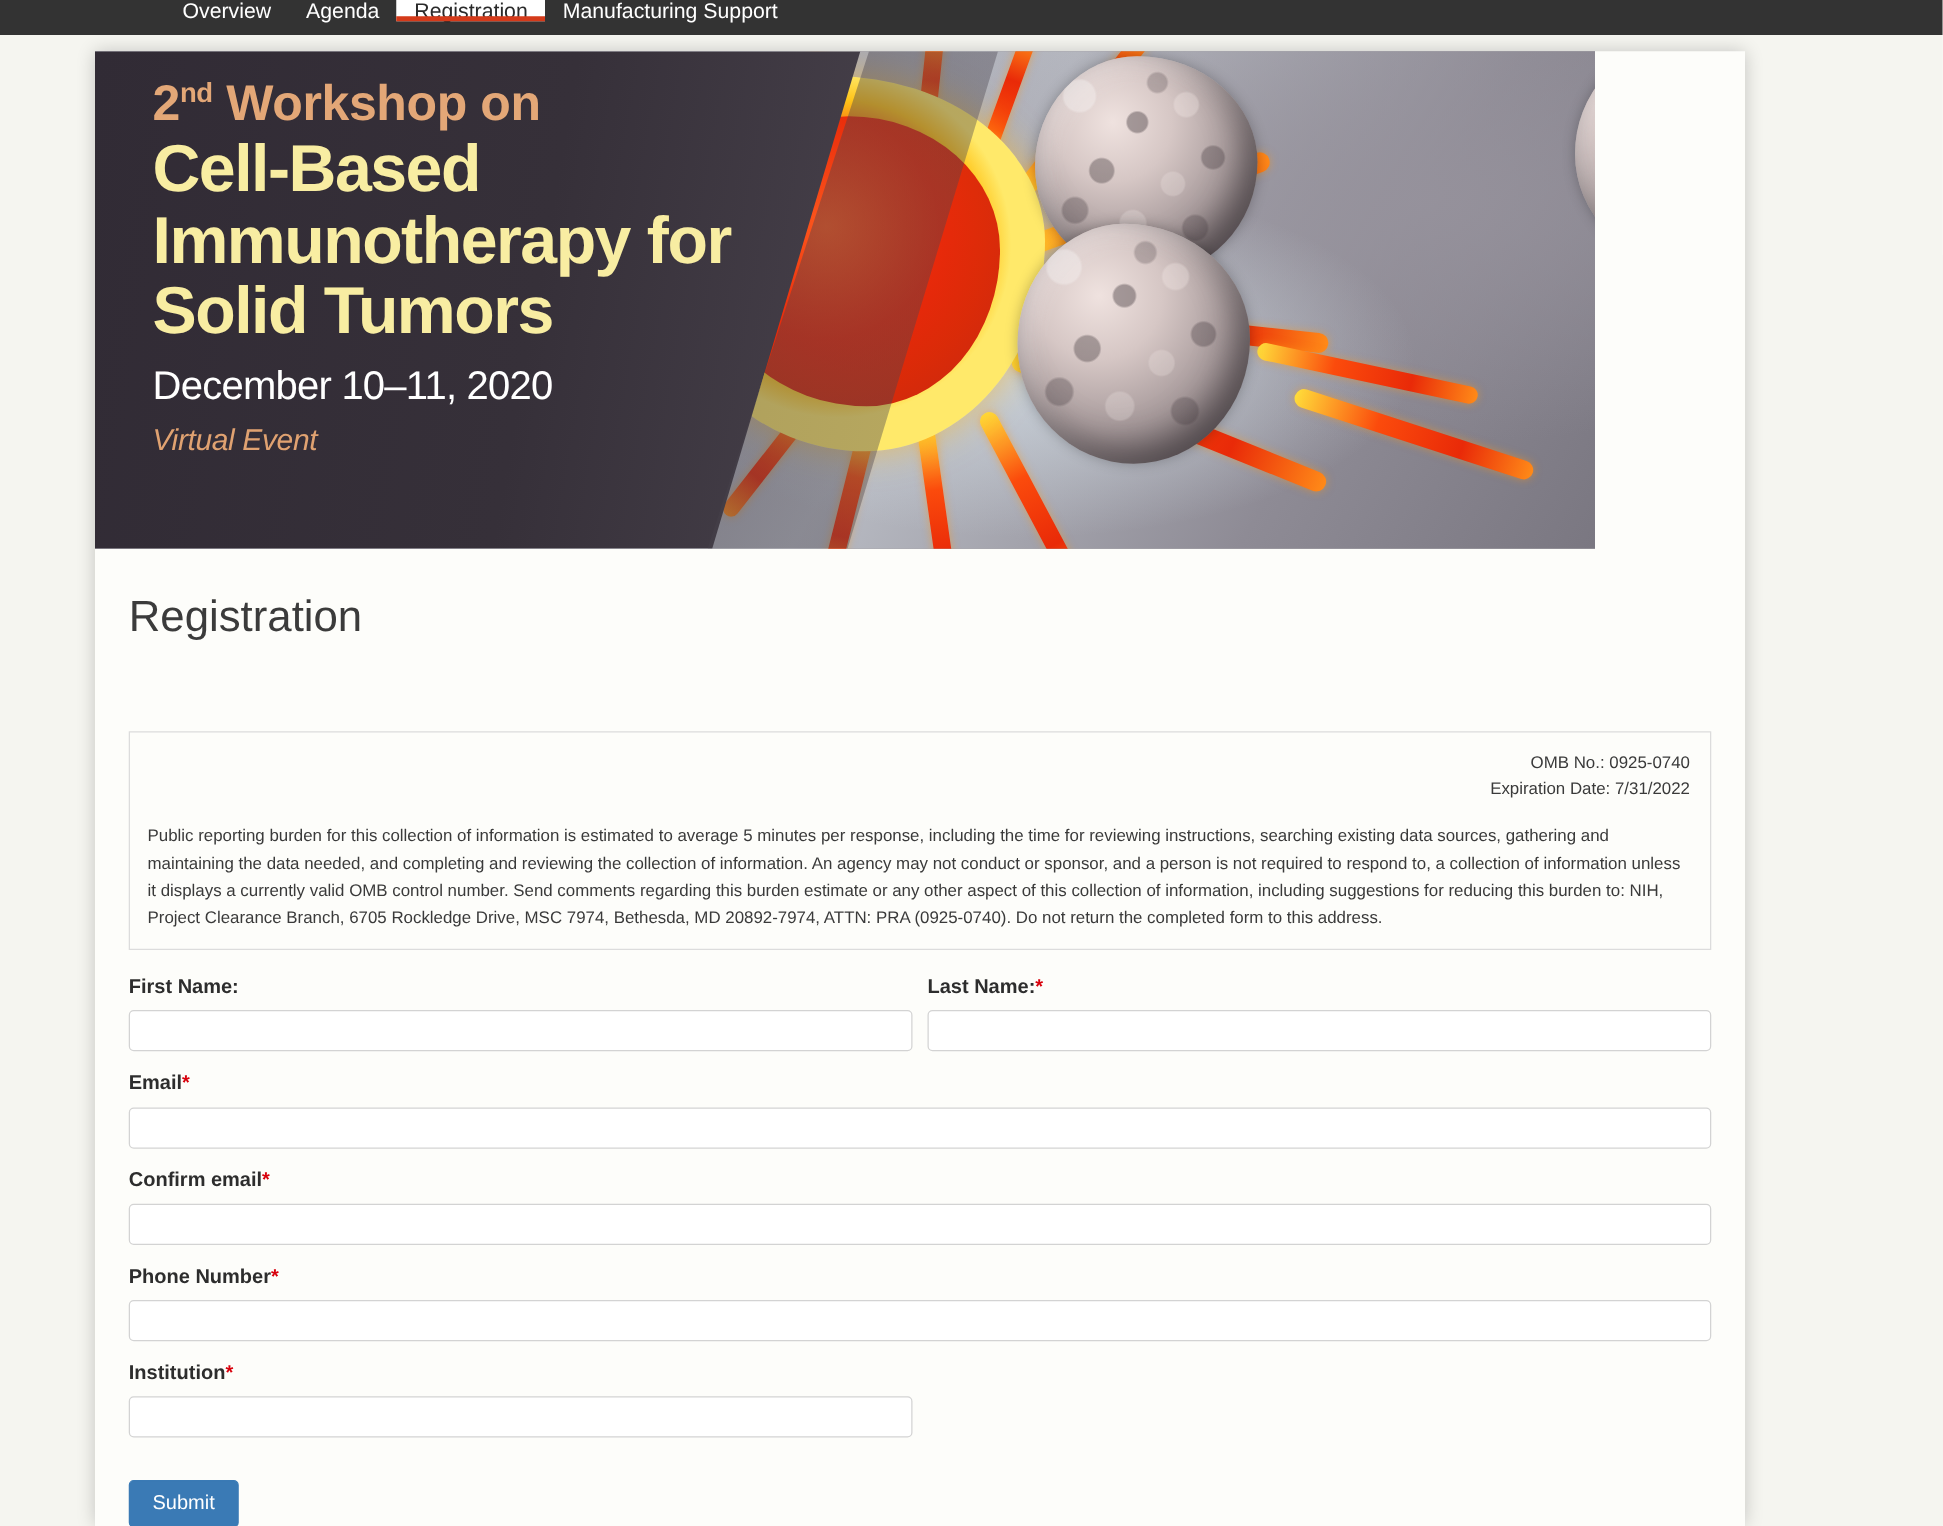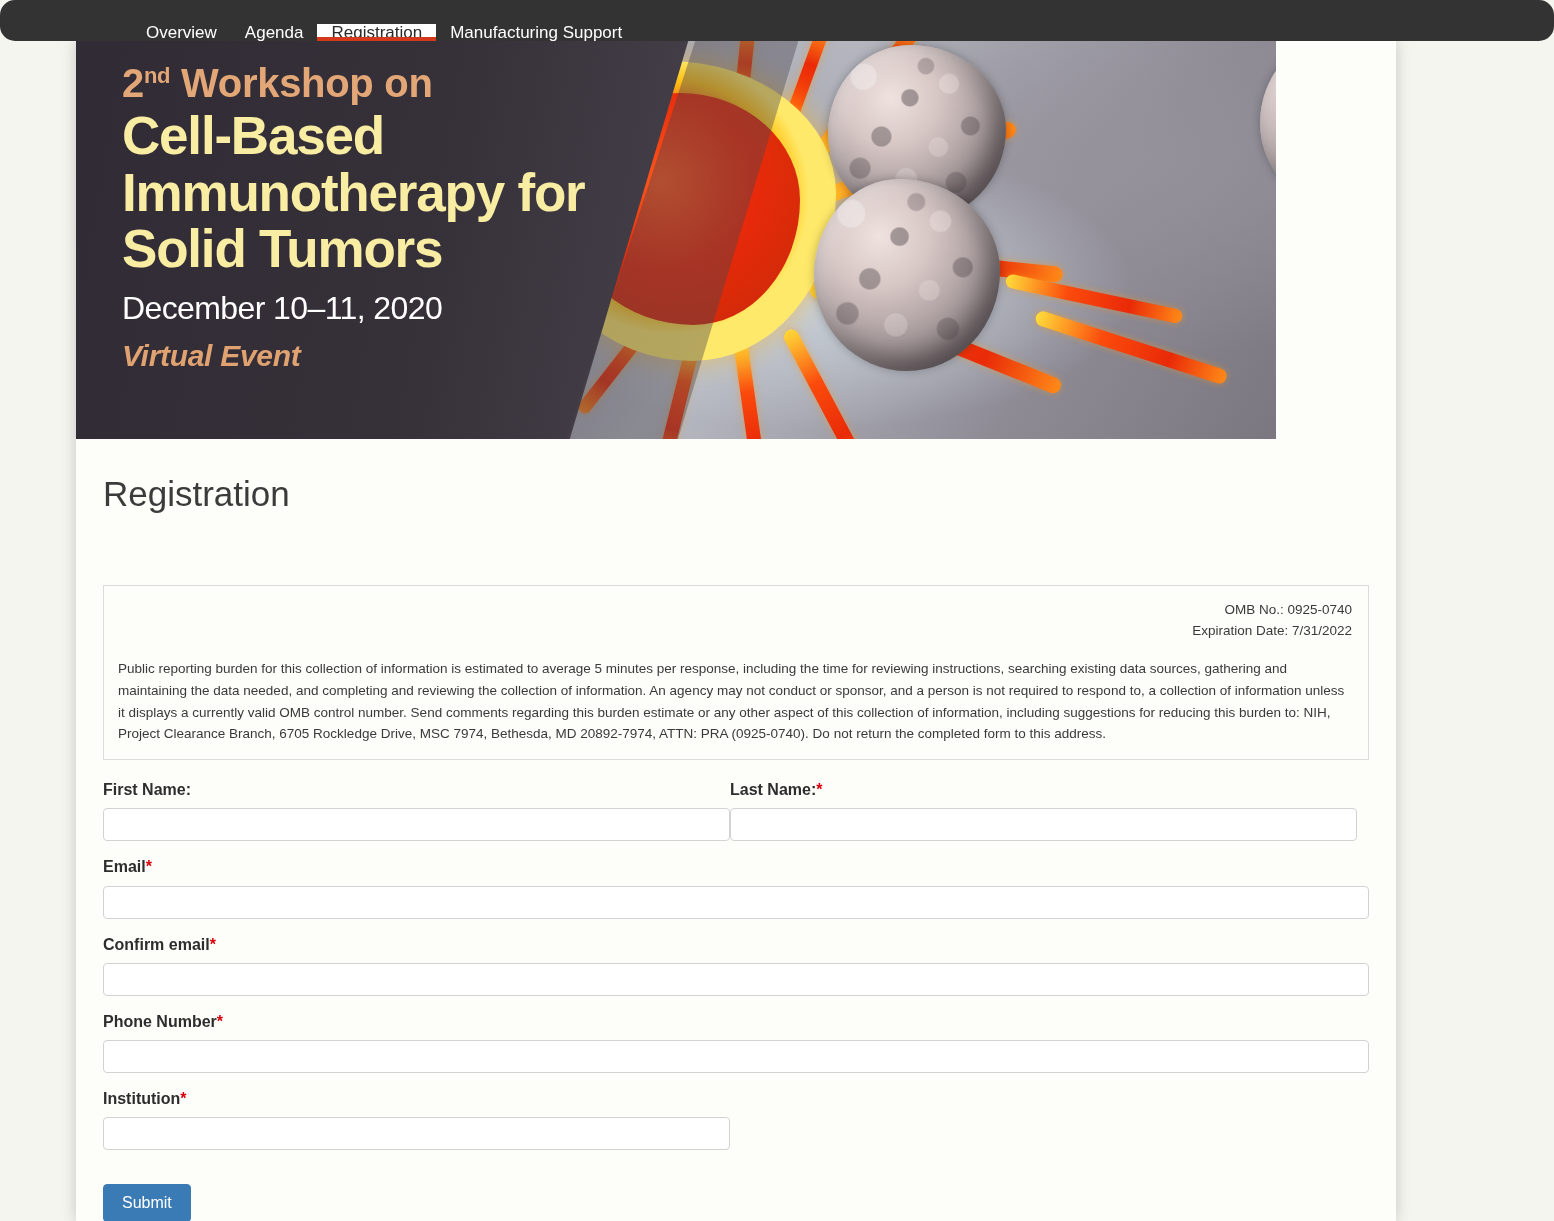--- a/index.html
+++ b/index.html
@@ -7,26 +7,25 @@
     margin: 0; padding: 0;
     width: 1554px; height: 1221px;
     overflow: hidden;
     background: #f5f5f0;
     font-family: "Liberation Sans", sans-serif;
   }
 
   
   #topnav {
     position: absolute; left: 0; top: 0;
-    width: 1554px; height: 41px;
+    width: 1554px; height: 28px;
     background: #333333;
-    display: flex; align-items: flex-end;
+    display: flex; align-items: flex-start;
     padding-left: 132px;
     z-index: 30;
-    border-radius: 15px;
   }
   .navtab {
     display: flex; align-items: center;
     padding: 0 14px;
     color: #ffffff;
     font-size: 17px;
     line-height: 1;
     white-space: nowrap;
     position: relative;
     cursor: pointer;
@@ -157,21 +156,21 @@
     letter-spacing: -1.2px;
     margin-top: 4px;
   }
   .bnr-date {
     font-size: 32px; font-weight: normal;
     color: #ffffff;
     letter-spacing: -0.6px;
     margin-top: 12px;
   }
   .bnr-virtual {
-    font-size: 30px; font-weight: bold; font-style: italic;
+    font-size: 24px; font-weight: normal; font-style: italic;
     color: #e0a271;
     margin-top: 12px;
     letter-spacing: -0.3px;
   }
 
   
   #content {
     padding: 0 27px;
     background: #fdfdfa;
   }
@@ -200,21 +199,21 @@
   .omb-body {
     margin-top: 16px;
     font-size: 13.5px;
     color: #3a3a3a;
     line-height: 1.62;
     text-align: left;
   }
 
   
   #form-area { margin-top: 20px; }
-  .frow { display: flex; margin-bottom: 0; }
+  .frow { display: flex; margin-bottom: 0; justify-content: space-between; }
   .fcol { display: flex; flex-direction: column; }
   .fcol.half { width: 627px; }
   .fcol.full { width: 1271px; }
   .flabel {
     font-size: 16px;
     font-weight: bold;
     color: #2d2d2d;
     margin-bottom: 9px;
     line-height: 1.2;
   }

